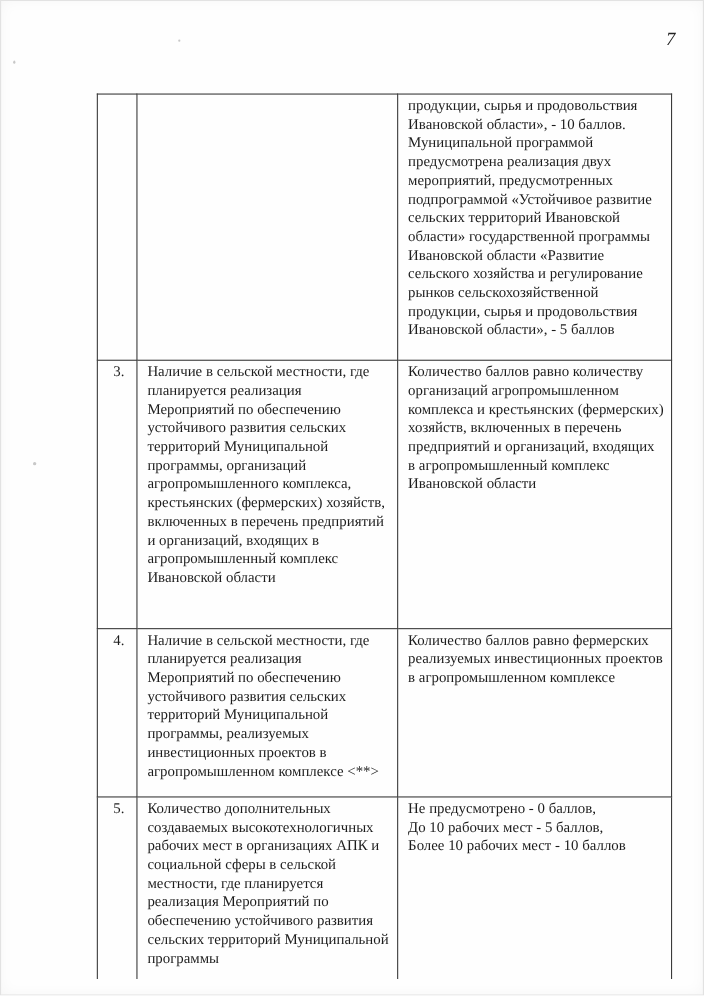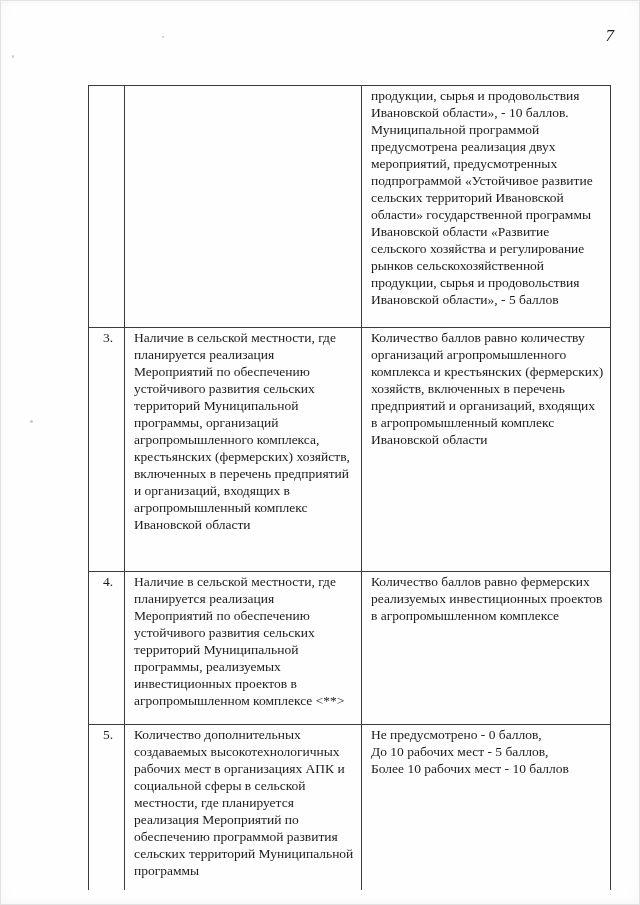--- a/index.html
+++ b/index.html
@@ -87,30 +87,30 @@
     </colgroup>
     <tbody>
       <tr class="r0">
         <td class="c-num"></td>
         <td class="c-crit"></td>
         <td class="c-score">продукции, сырья и продовольствия Ивановской области», - 10 баллов. Муниципальной программой предусмотрена реализация двух мероприятий, предусмотренных подпрограммой «Устойчивое развитие сельских территорий Ивановской области» государственной программы Ивановской области «Развитие сельского хозяйства и регулирование рынков сельскохозяйственной продукции, сырья и продовольствия Ивановской области», - 5 баллов</td>
       </tr>
       <tr class="r1">
         <td class="c-num">3.</td>
         <td class="c-crit">Наличие в сельской местности, где планируется реализация Мероприятий по обеспечению устойчивого развития сельских территорий Муниципальной программы, организаций агропромышленного комплекса, крестьянских (фермерских) хозяйств, включенных в перечень предприятий и организаций, входящих в агропромышленный комплекс Ивановской области</td>
-        <td class="c-score">Количество баллов равно количеству организаций агропромышленного комплекса и крестьянских (фермерских) хозяйств, включенных в перечень предприятий и организаций, входящих в агропромышленный комплекс Ивановской области</td>
+        <td class="c-score">Количество баллов равно количеству организаций агропромышленном комплекса и крестьянских (фермерских) хозяйств, включенных в перечень предприятий и организаций, входящих в агропромышленный комплекс Ивановской области</td>
       </tr>
       <tr class="r2">
         <td class="c-num">4.</td>
         <td class="c-crit">Наличие в сельской местности, где планируется реализация Мероприятий по обеспечению устойчивого развития сельских территорий Муниципальной программы, реализуемых инвестиционных проектов в агропромышленном комплексе &lt;**&gt;</td>
         <td class="c-score">Количество баллов равно фермерских реализуемых инвестиционных проектов в агропромышленном комплексе</td>
       </tr>
       <tr class="r3">
         <td class="c-num">5.</td>
-        <td class="c-crit">Количество дополнительных создаваемых высокотехнологичных рабочих мест в организациях АПК и социальной сферы в сельской местности, где планируется реализация Мероприятий по обеспечению программой развития сельских территорий Муниципальной программы</td>
+        <td class="c-crit">Количество дополнительных создаваемых высокотехнологичных рабочих мест в организациях АПК и социальной сферы в сельской местности, где планируется реализация Мероприятий по обеспечению устойчивого развития сельских территорий Муниципальной программы</td>
         <td class="c-score">Не предусмотрено - 0 баллов,
 До 10 рабочих мест - 5 баллов,
 Более 10 рабочих мест - 10 баллов</td>
       </tr>
     </tbody>
   </table>
 
   <div class="footer-stamp">пост.изм.451-п 189694</div>
 
   <div class="speck s1"></div>

